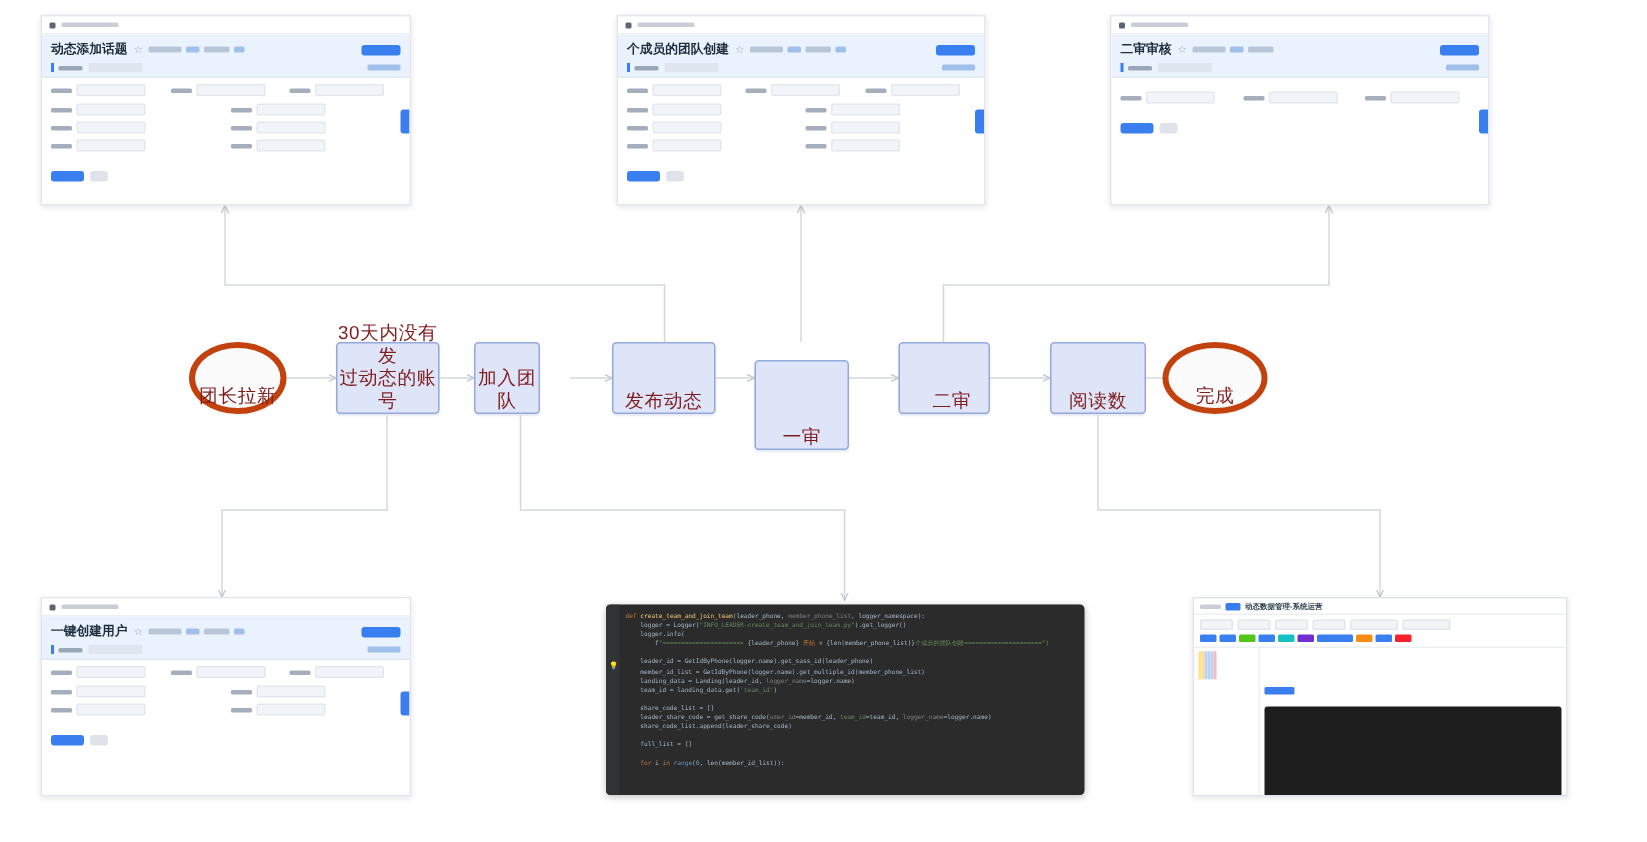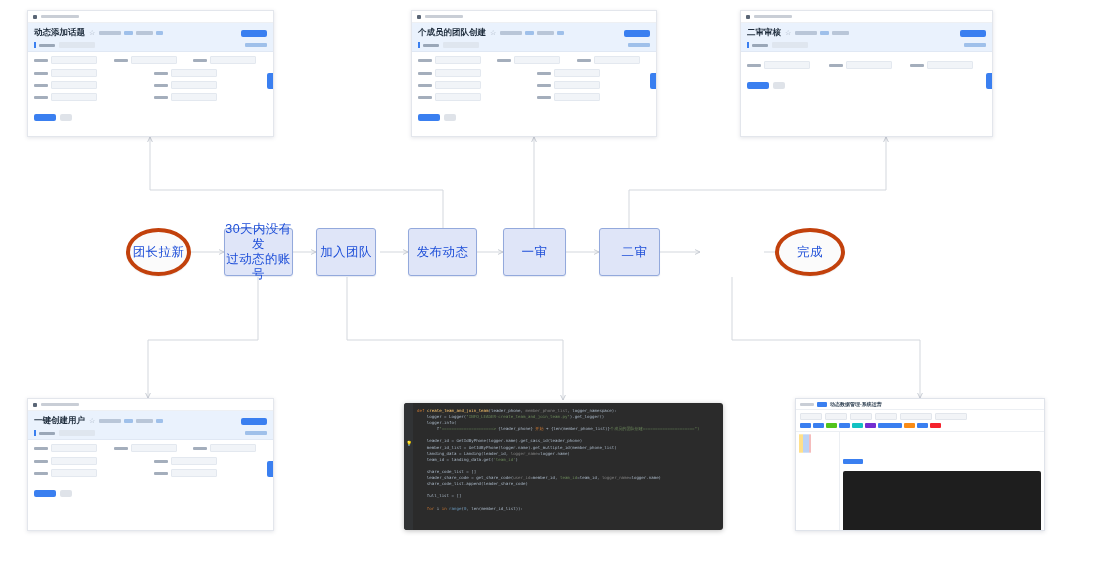--- a/index.html
+++ b/index.html
@@ -6,22 +6,22 @@
   body{
     width:1098px;height:561px;
     background:#ffffff;
     font-family:"Liberation Sans","DejaVu Sans",sans-serif;
     overflow:hidden;position:relative;
   }
   #canvas{position:absolute;inset:0;}
   svg.wires{position:absolute;left:0;top:0;width:1098px;height:561px;pointer-events:none;}
 
   
-  .node{position:absolute;display:flex;align-items:center;justify-content:center;
-        text-align:center;box-sizing:border-box;color:#1d4ed8;
+  .node{position:absolute;display:flex;align-items:flex-end;justify-content:center;
+        text-align:center;box-sizing:border-box;color:#7f1d1d;
         font-size:12.5px;line-height:15px;letter-spacing:.4px;}
   .node.box{background:#dfe5f8;border:1px solid #93a9dc;border-radius:3px;
             box-shadow:0 1px 1px rgba(120,140,190,.18);}
   .node.ellipse{background:#fbfbfb;border:4px solid #c2410c;border-radius:50%;
             box-shadow:0 1px 1px rgba(0,0,0,.06);}
 
   
   .shot{position:absolute;background:#fff;border:1px solid #e3e6ec;
         box-shadow:0 1px 4px rgba(40,50,80,.13);overflow:hidden;box-sizing:border-box;}
   .shot .crumb{height:11px;background:#fff;border-bottom:1px solid #eef0f3;
@@ -124,36 +124,39 @@
 
   <div class="node ellipse" style="left:126px;top:228px;width:65px;height:48px;">
     <span>团长拉新</span>
   </div>
 
   <div class="node box" style="left:224px;top:228px;width:69px;height:48px;">
     <span class="nl" style="white-space:pre-line;">30天内没有发
 过动态的账号</span>
   </div>
 
-  <div class="node box" style="left:316px;top:228px;width:60px;height:48px;">
+  <div class="node box" style="left:316px;top:228px;width:44px;height:48px;">
     <span>加入团队</span>
   </div>
 
   <div class="node box" style="left:408px;top:228px;width:69px;height:48px;">
     <span>发布动态</span>
   </div>
 
-  <div class="node box" style="left:503px;top:228px;width:63px;height:48px;">
+  <div class="node box" style="left:503px;top:240px;width:63px;height:60px;">
     <span>一审</span>
   </div>
 
   <div class="node box" style="left:599px;top:228px;width:61px;height:48px;padding-left:10px;">
     <span>二审</span>
   </div>
 
+  <div class="node box" style="left:700px;top:228px;width:64px;height:48px;">
+    <span>阅读数</span>
+  </div>
 
   <div class="node ellipse" style="left:775px;top:228px;width:70px;height:48px;">
     <span>完成</span>
   </div>
 
   <div class="shot" style="left:27px;top:10px;width:247px;height:127px;">
     <div class="crumb">
       <span class="home"></span>
       <span class="ctext"></span>
     </div>

